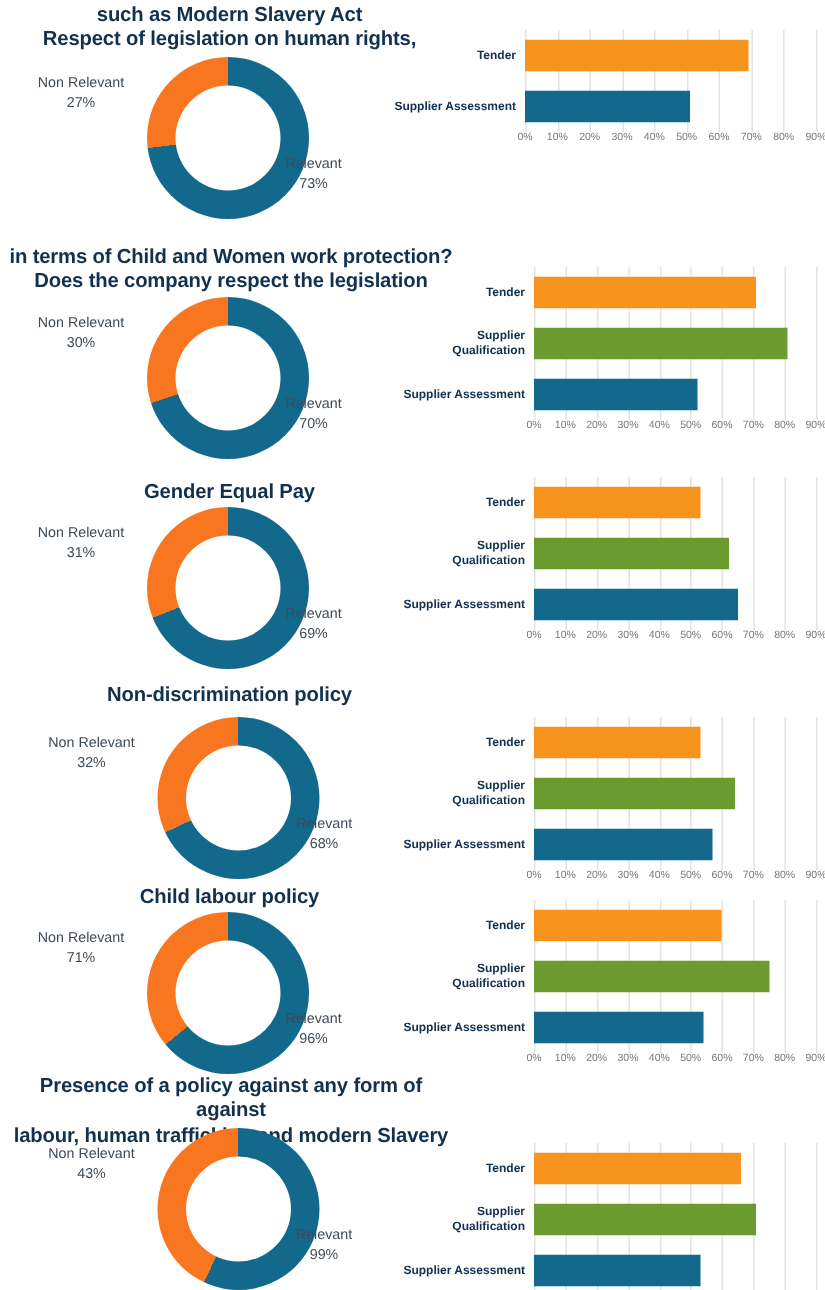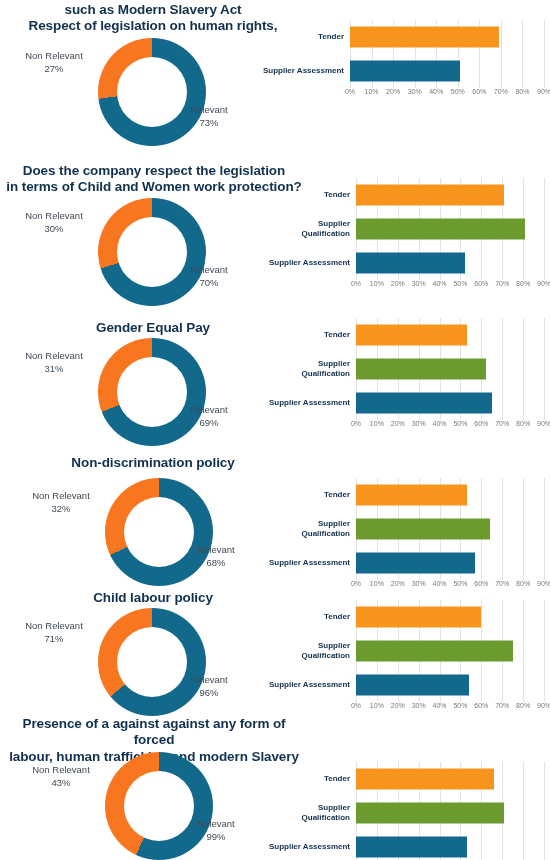--- a/index.html
+++ b/index.html
@@ -176,22 +176,22 @@
           <div class="axis-tick" style="left: 55.5556%; color: rgb(119, 121, 124);">50%</div>
           <div class="axis-tick" style="left: 66.6667%; color: rgb(119, 121, 124);">60%</div>
           <div class="axis-tick" style="left: 77.7778%; color: rgb(119, 121, 124);">70%</div>
           <div class="axis-tick" style="left: 88.8889%; color: rgb(119, 121, 124);">80%</div>
           <div class="axis-tick" style="left: 100%; color: rgb(119, 121, 124);">90%</div>
         </div>
       </div>
     </div>
     <div class="panel p-abs" style="left: 0px; top: 0px; width: 550px; height: 0px;">
       <div class="panel-title p-abs" style="left: 4px; top: 163px; width: 300px;">
+        <div>in terms of Child and Women work protection?</div>
         <div>Does the company respect the legislation</div>
-        <div>in terms of Child and Women work protection?</div>
       </div>
       <div class="p-abs" style="left: 98px; top: 198px; width: 108px; height: 108px;">
         <div class="donut" style="background: conic-gradient(rgb(18, 105, 140) 0deg, rgb(18, 105, 140) 252deg, rgb(248, 118, 31) 252deg, rgb(248, 118, 31) 360deg);"></div>
       </div>
       <div class="donut-label nonrel p-abs" style="left: 12px; top: 210px; width: 84px;"><span>Non Relevant</span><span class="pct">30%</span></div>
       <div class="donut-label p-abs" style="left: 176px; top: 264px; width: 66px;"><span>Relevant</span><span class="pct">70%</span></div>
       <div class="p-abs" style="left: 268px; top: 178px; width: 276px;">
         <div class="bar-rows">
           <div class="gridlines">
             <div class="gridline" style="left: 0%; background: rgb(227, 227, 227);"></div>
@@ -401,21 +401,21 @@
           <div class="axis-tick" style="left: 55.5556%; color: rgb(119, 121, 124);">50%</div>
           <div class="axis-tick" style="left: 66.6667%; color: rgb(119, 121, 124);">60%</div>
           <div class="axis-tick" style="left: 77.7778%; color: rgb(119, 121, 124);">70%</div>
           <div class="axis-tick" style="left: 88.8889%; color: rgb(119, 121, 124);">80%</div>
           <div class="axis-tick" style="left: 100%; color: rgb(119, 121, 124);">90%</div>
         </div>
       </div>
     </div>
     <div class="panel p-abs" style="left: 0px; top: 0px; width: 550px; height: 0px;">
       <div class="panel-title p-abs" style="left: 6px; top: 716px; width: 296px;">
-        <div>Presence of a against against any form of forced</div>
+        <div>Presence of a policy against any form of against</div>
         <div>labour, human trafficking and modern Slavery</div>
       </div>
       <div class="p-abs" style="left: 105px; top: 752px; width: 108px; height: 108px;">
         <div class="donut" style="background: conic-gradient(rgb(18, 105, 140) 0deg, rgb(18, 105, 140) 205.2deg, rgb(248, 118, 31) 205.2deg, rgb(248, 118, 31) 360deg);"></div>
       </div>
       <div class="donut-label nonrel p-abs" style="left: 19px; top: 764px; width: 84px;"><span>Non Relevant</span><span class="pct">43%</span></div>
       <div class="donut-label p-abs" style="left: 183px; top: 818px; width: 66px;"><span>Relevant</span><span class="pct">99%</span></div>
       <div class="p-abs" style="left: 268px; top: 762px; width: 276px;">
         <div class="bar-rows">
           <div class="gridlines">

